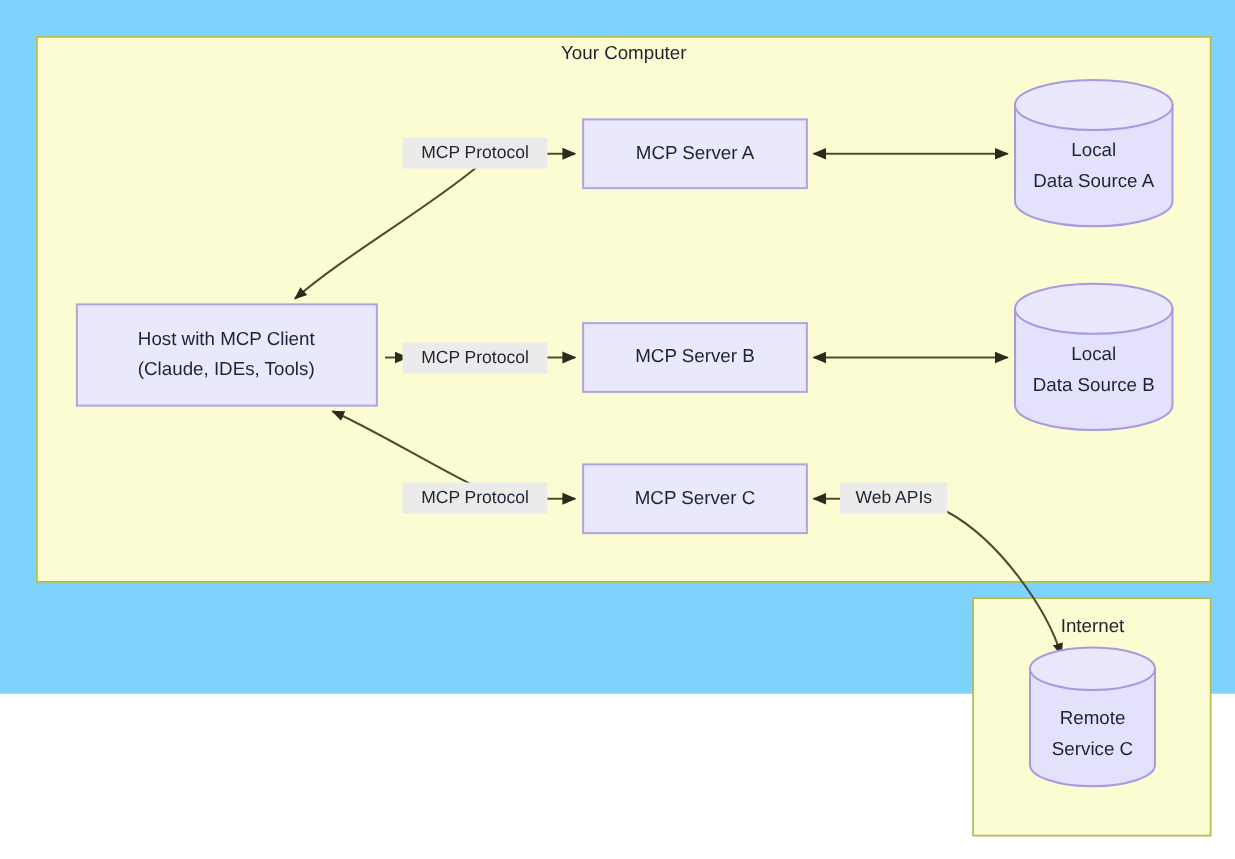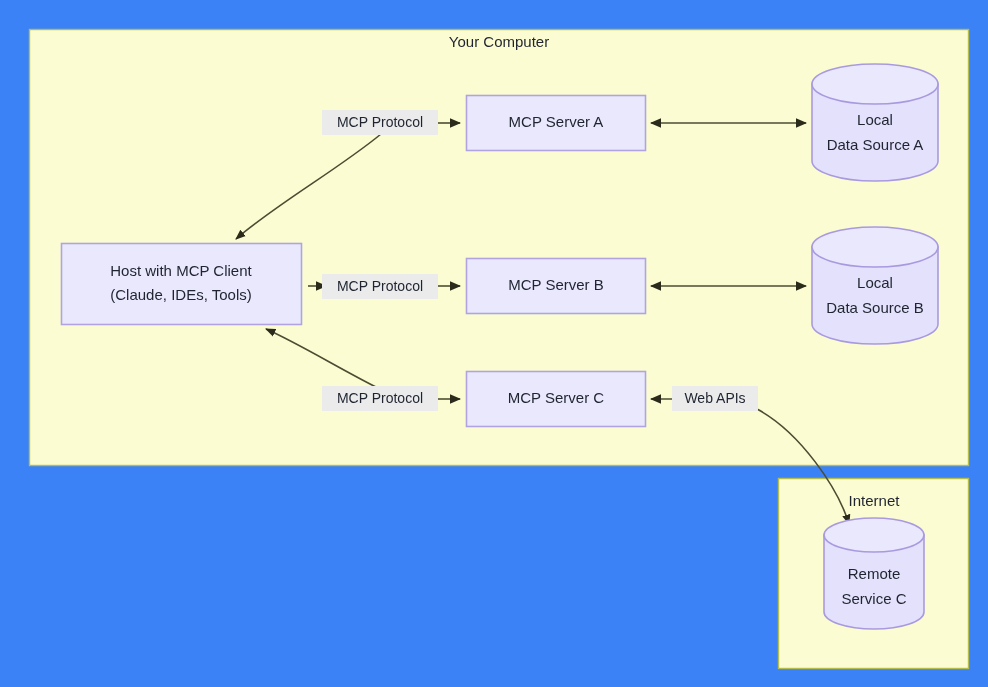--- a/index.html
+++ b/index.html
@@ -10,22 +10,22 @@
   }
   body {
     width: 988px;
     height: 687px;
     font-family: "Liberation Sans", sans-serif;
     overflow: hidden;
   }
   #diagram-root {
     position: relative;
     width: 988px;
-    height: 687px;
-    background: #3b82f6;
+    height: 555px;
+    background: #7dd3fc;
   }
   svg#diagram-svg {
     position: absolute;
     top: 0;
     left: 0;
     width: 988px;
     height: 687px;
     display: block;
   }
   .node-label {

